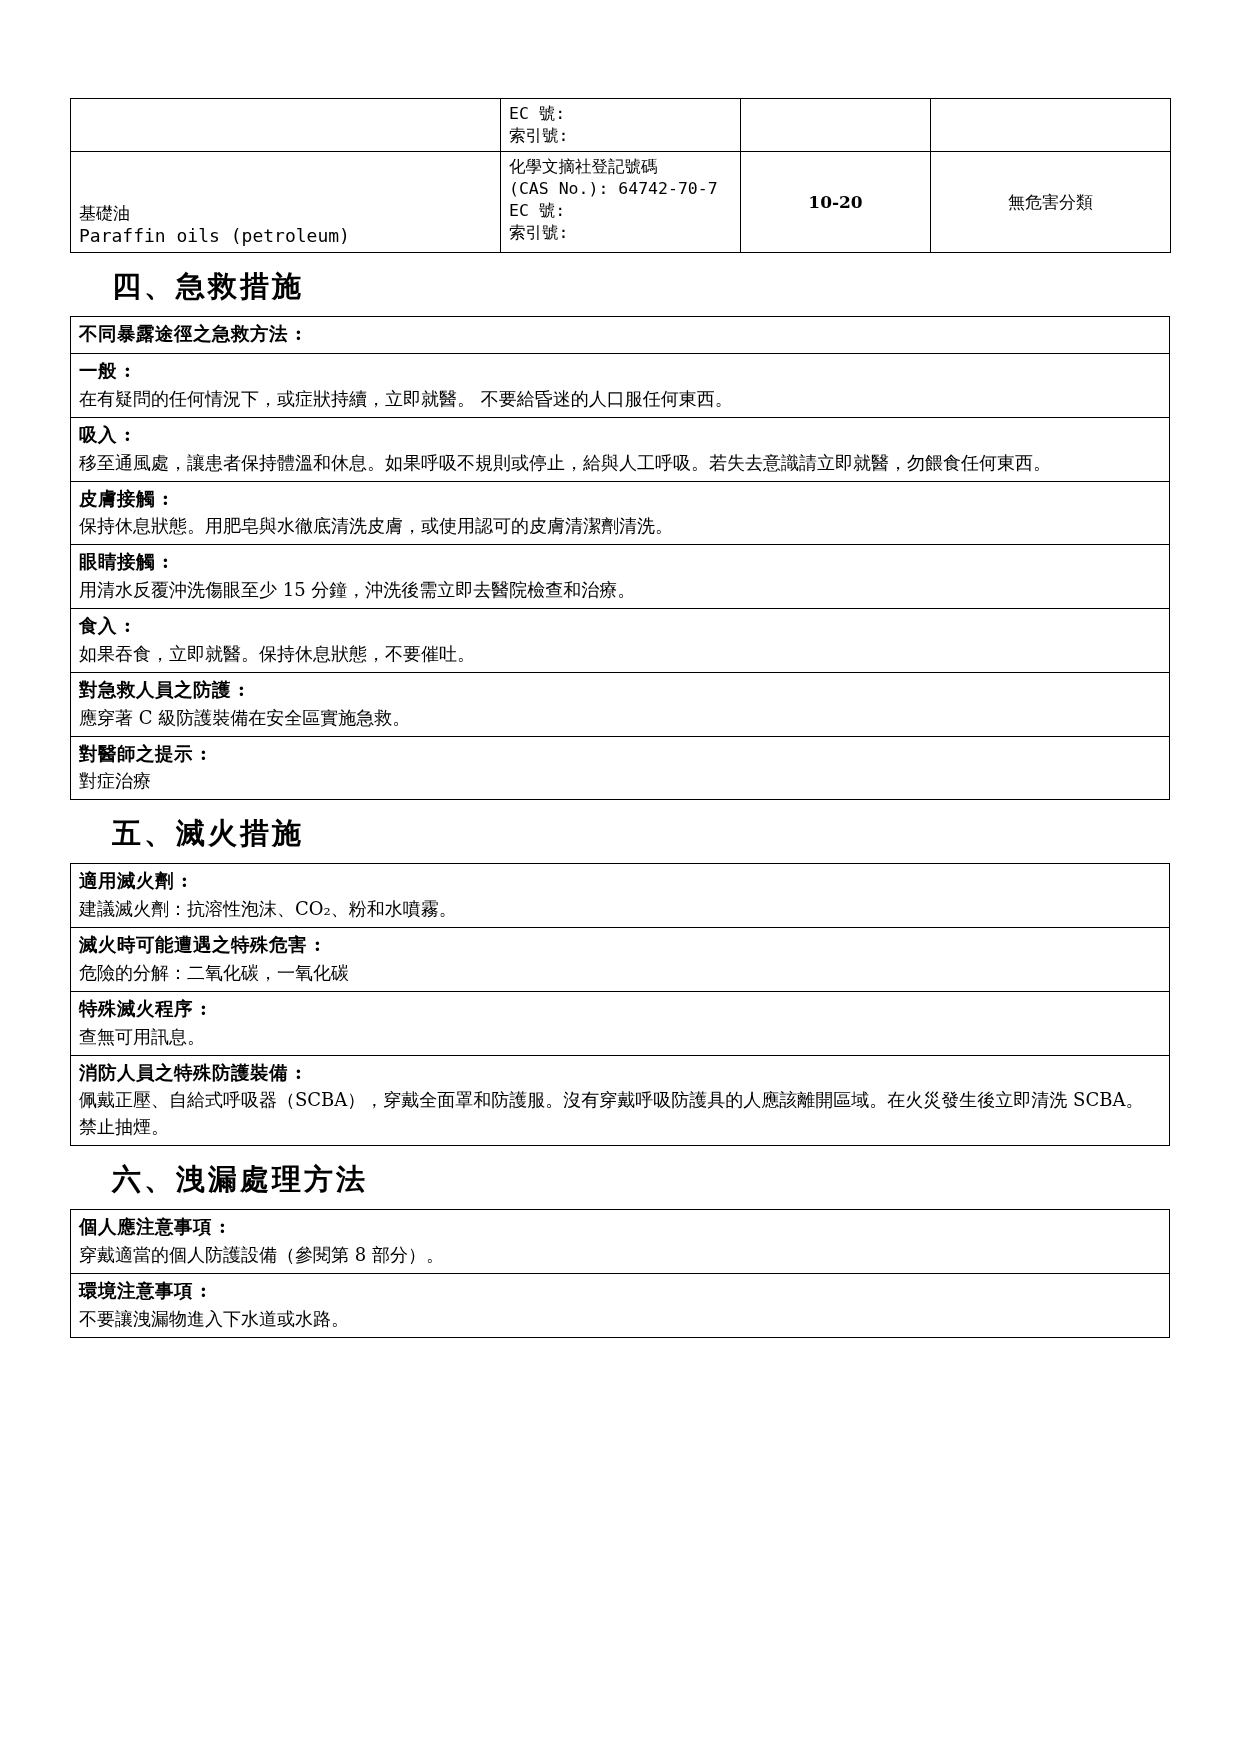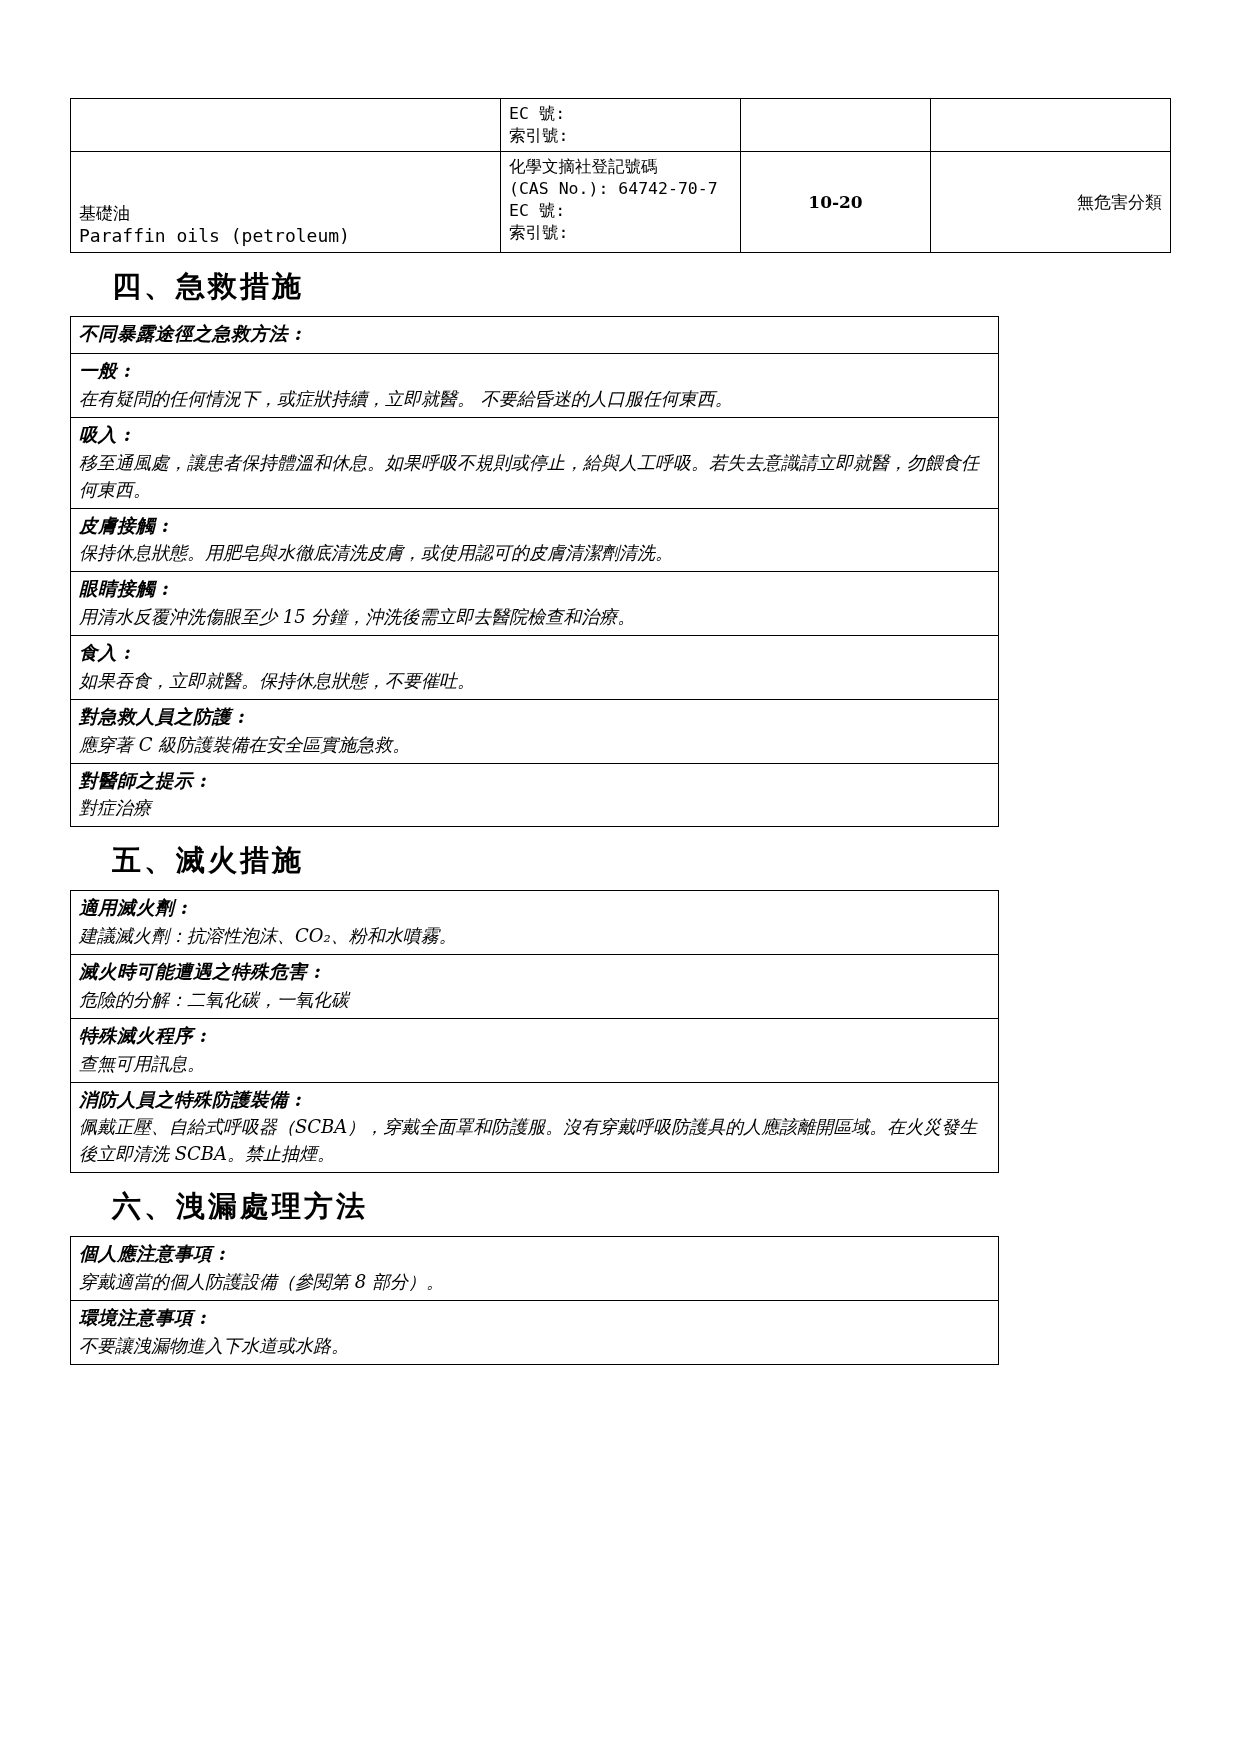--- a/index.html
+++ b/index.html
@@ -52,22 +52,21 @@
   }
   .section-heading {
     font-size: 29px;
     font-weight: bold;
     letter-spacing: 3px;
     margin: 14px 0 9px 42px;
     font-family: "DejaVu Serif", "Liberation Serif", serif;
   }
   .block-table {
     border-collapse: collapse;
-    width: 929px;
-    font-style: italic;
+    width: 1100px;
   }
   .block-table td {
     border: 1.5px solid #000;
     padding: 3px 8px 5px 8px;
     vertical-align: top;
   }
   .blk-title {
     font-weight: bold;
     font-size: 18.5px;
     line-height: 1.5;
@@ -114,21 +113,21 @@
           <div>基礎油</div>
           <div class="mono" style="font-size:18px">Paraffin oils (petroleum)</div>
         </td>
         <td>
           <div class="mono">化學文摘社登記號碼</div>
           <div class="mono nowrap">(CAS No.): 64742-70-7</div>
           <div class="mono">EC 號:</div>
           <div class="mono">索引號:</div>
         </td>
         <td class="center bold">10-20</td>
-        <td class="center" style="text-align:right">無危害分類</td>
+        <td class="center" style="text-align:center">無危害分類</td>
       </tr>
     </tbody>
   </table>
   </div>
 
   <div class="section-heading">四、急救措施</div>
   <table class="block-table">
     <tbody>
       <tr>
         <td>

